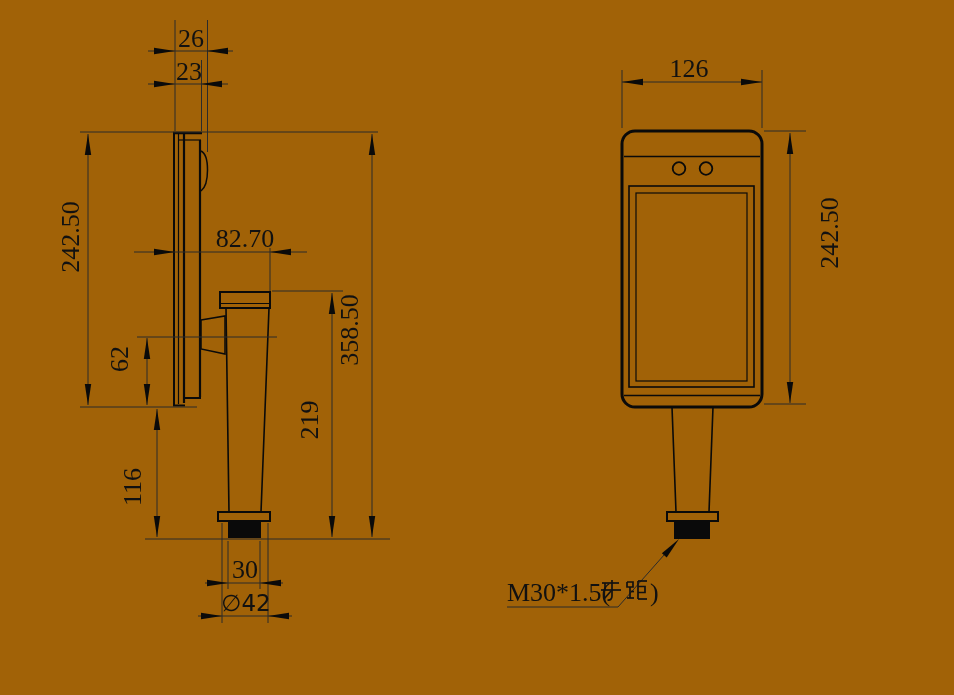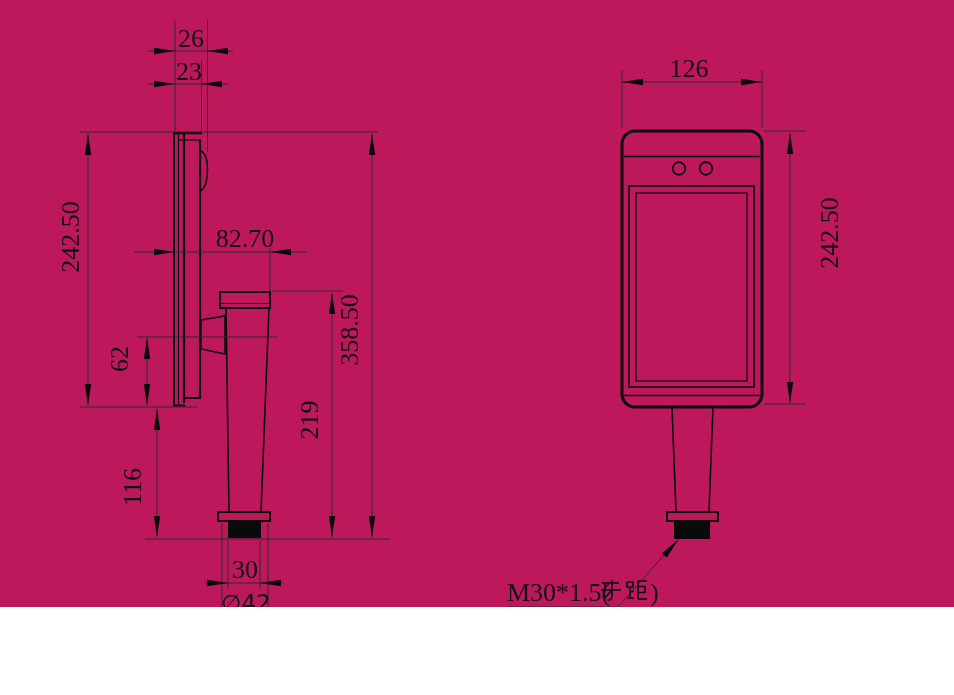--- a/index.html
+++ b/index.html
@@ -1,16 +1,16 @@
 <!DOCTYPE html>
 <html><head>
 <meta charset="utf-8">
 <style>
   html,body{margin:0;padding:0;background:#ffffff;}
-  .stage{width:954px;height:607px;position:relative;background:#be185d;overflow:hidden;}
+  .stage{width:954px;height:695px;position:relative;background:#a16207;overflow:hidden;}
   svg{display:block;}
   .obj{stroke:#0a0a0a;fill:none;}
   .thin{stroke:#2b2b2b;stroke-width:1;fill:none;}
   .arrow{fill:#0a0a0a;stroke:none;}
   .dim-text{font-family:"Liberation Serif", "DejaVu Serif", serif;font-size:26px;fill:#111;}
   .dim-text-sans{font-family:"DejaVu Sans", sans-serif;font-size:23px;fill:#111;}
   .glyph{stroke:#111;stroke-width:1.7;fill:none;stroke-linecap:butt;}
 </style>
 </head>
 <body>

